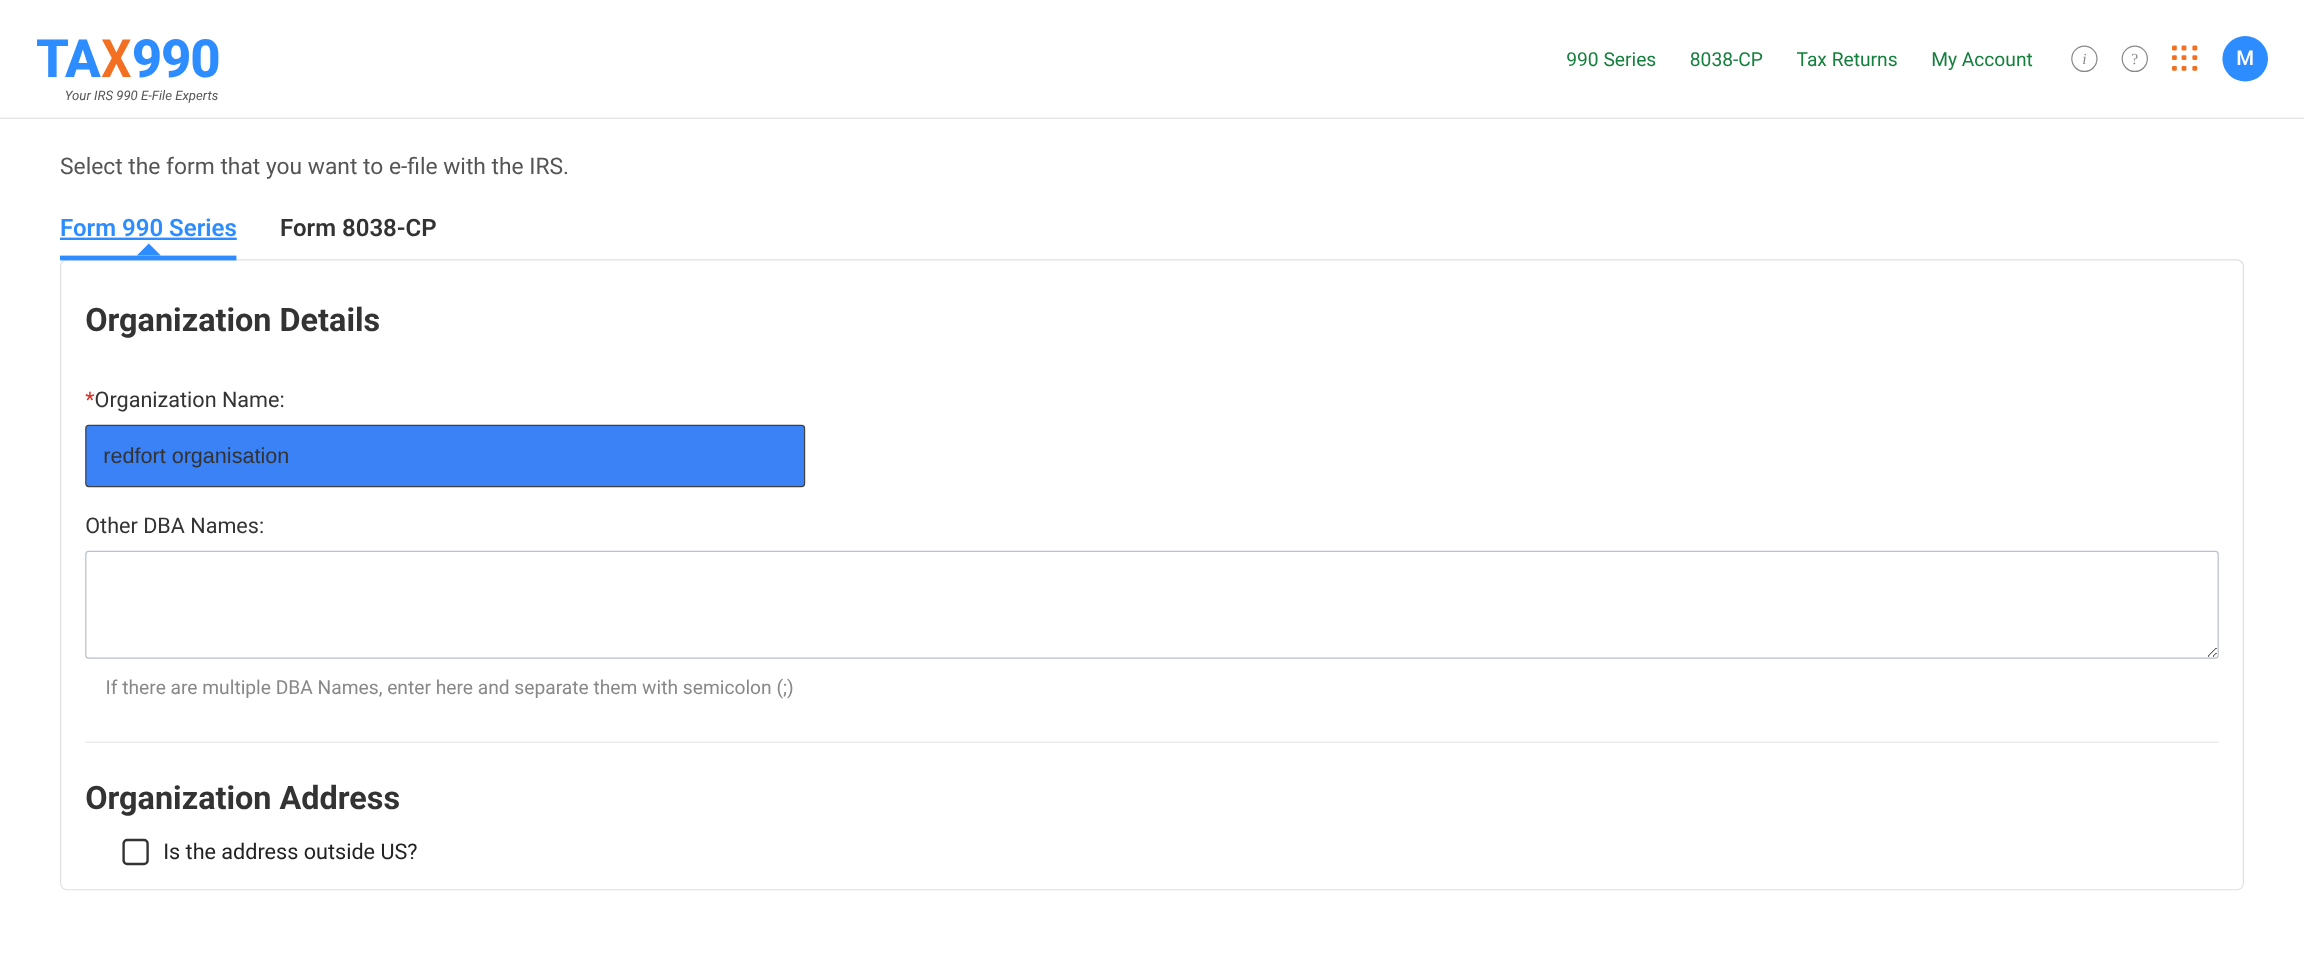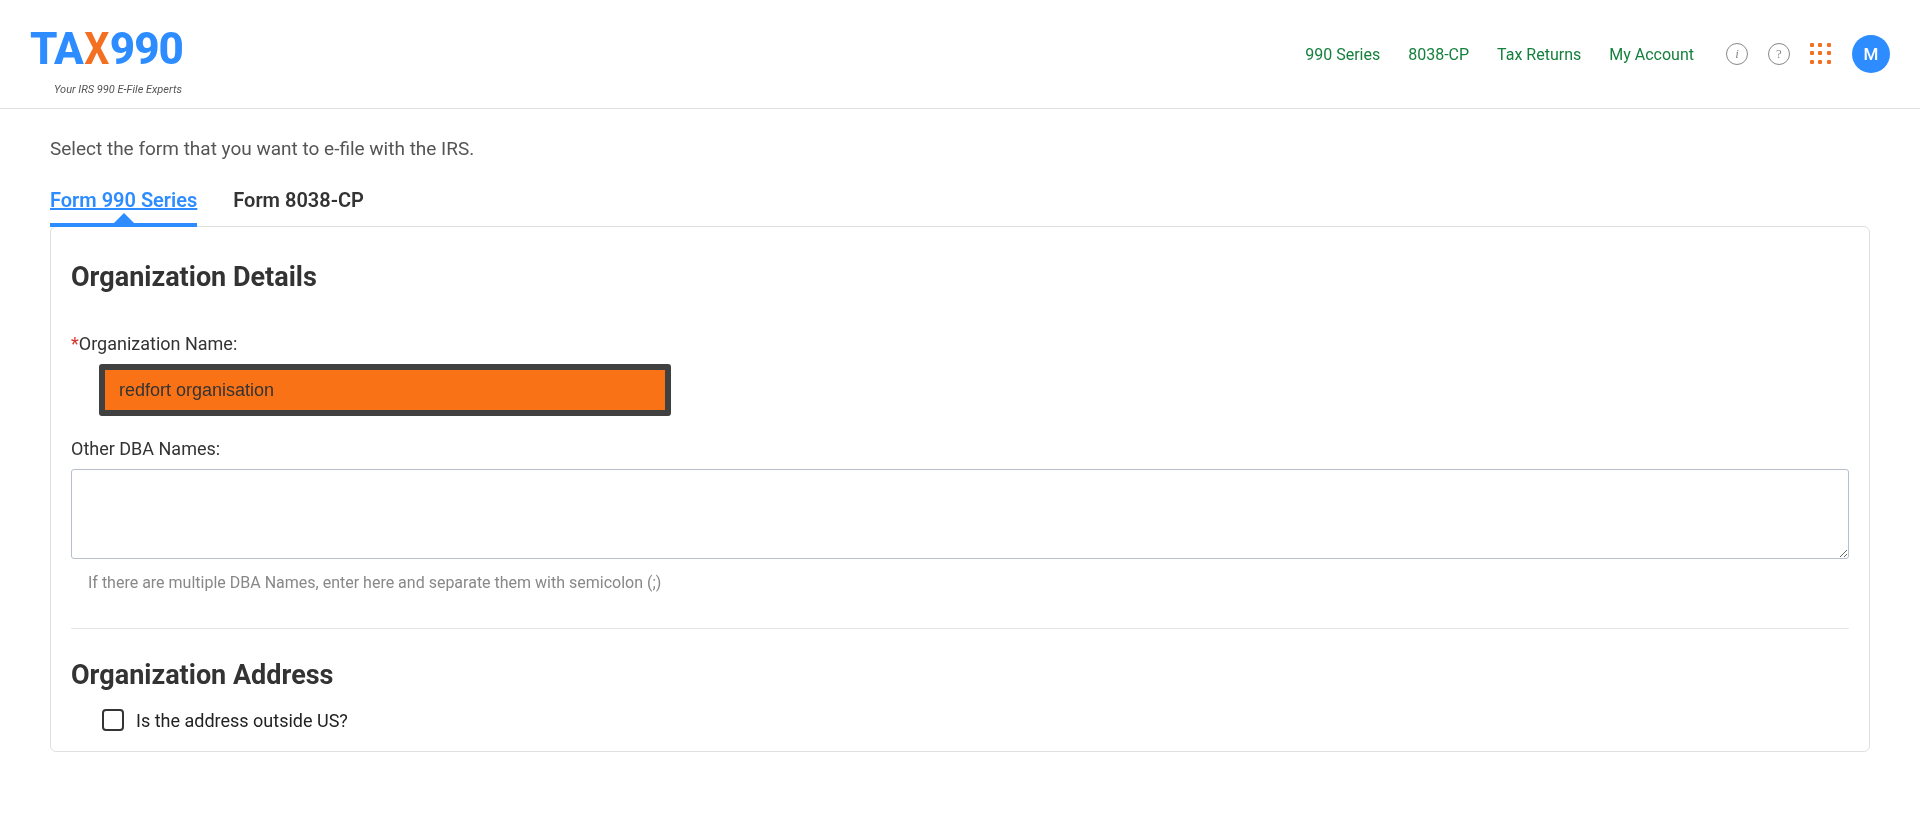--- a/index.html
+++ b/index.html
@@ -28,21 +28,21 @@
   .logo .x {
     color: #f37022;
     display: inline-block;
     transform: scaleX(0.9);
     font-weight: 700;
   }
   .tagline {
     font-size: 11px;
     color: #555;
     font-style: italic;
-    margin-top: 12px;
+    margin-top: 2px;
     margin-left: 24px;
   }
   .nav-right {
     display: flex;
     align-items: center;
     gap: 28px;
   }
   .nav-link {
     font-size: 16px;
     color: #15803d;
@@ -170,23 +170,22 @@
   .text-input {
     height: 52px;
     border: 1px solid #b7bfca;
     border-radius: 3px;
     padding: 0 14px;
     font-size: 18px;
     color: #333;
     background: #fff;
   }
   .text-input.highlight {
-    background: #f97316;
-    border: 6px solid #404040;
-    margin-left: 28px;
+    background: #3b82f6;
+    border: 1px solid #404040;
   }
   .field-a { width: 600px; }
   .field-b { width: 600px; }
   .textarea-field {
     width: 100%;
     min-height: 90px;
     border: 1px solid #b7bfca;
     border-radius: 3px;
     padding: 10px 14px;
     font-size: 17px;

